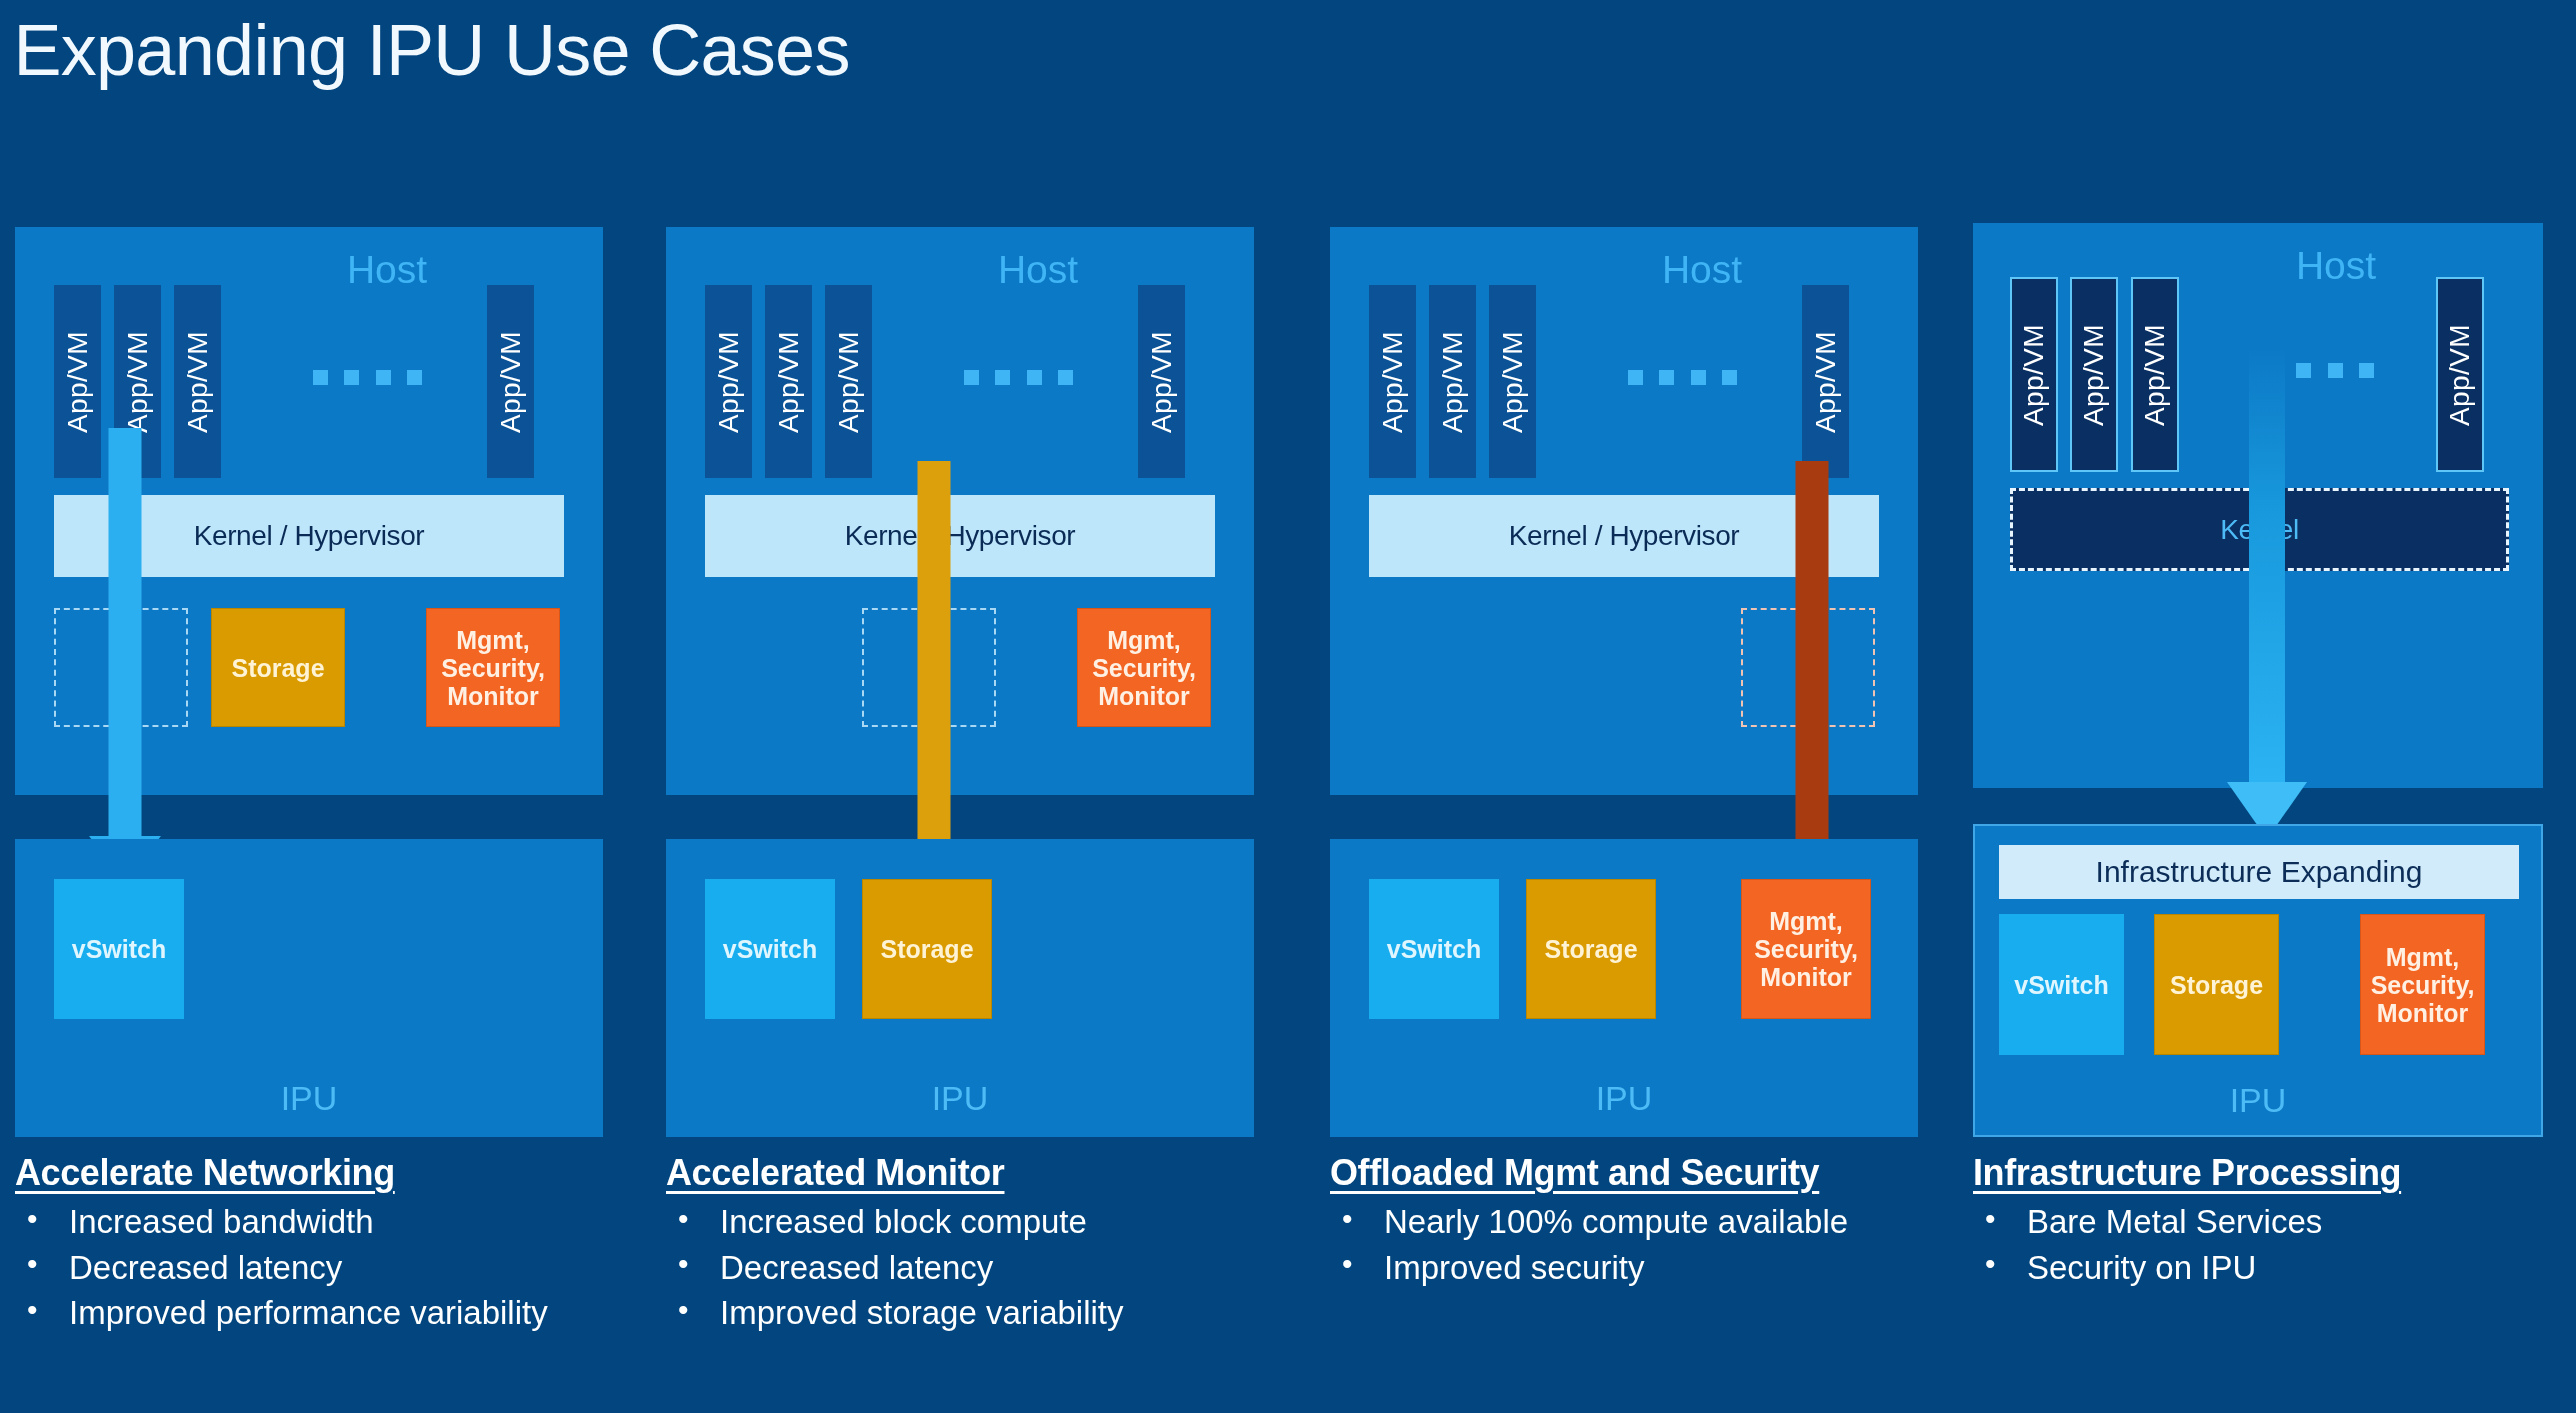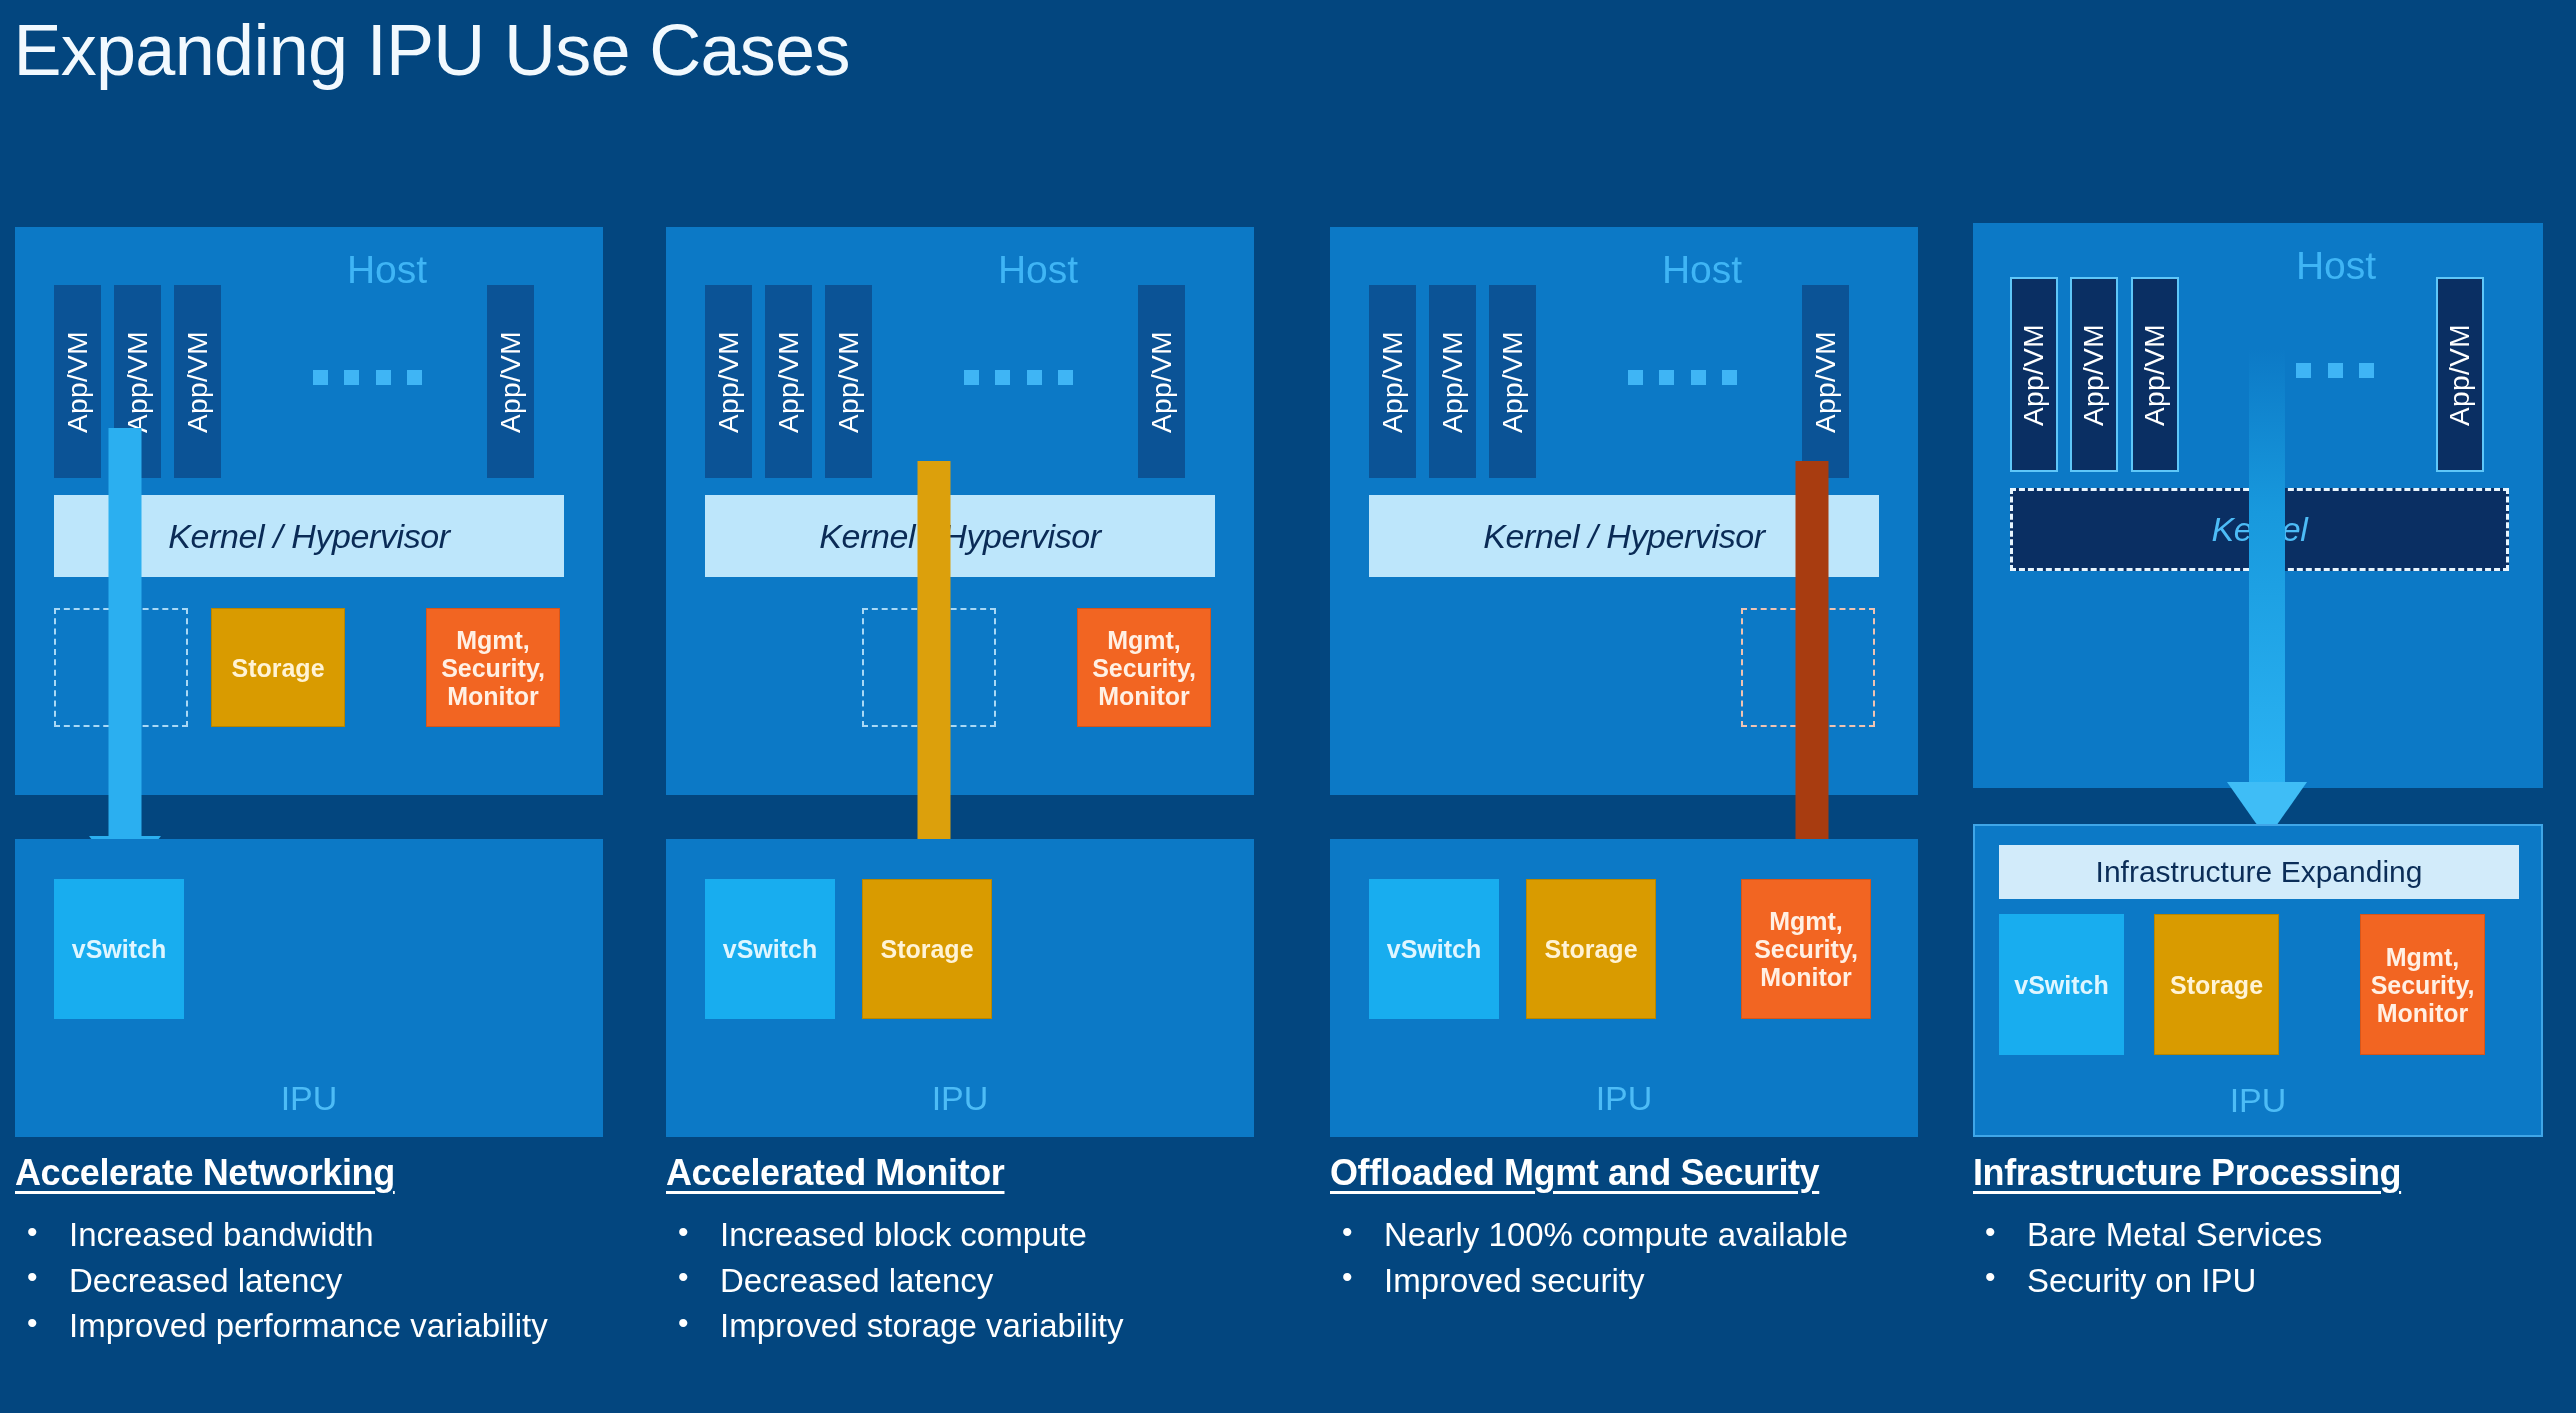--- a/index.html
+++ b/index.html
@@ -95,23 +95,22 @@
   .col-3 .dots { top: 140px; left: 292px; }
   .dots i { display: block; width: 15px; height: 15px; background: #3FB5F5; }
 
   
   .kernel {
     position: absolute;
     left: 39px; right: 39px;
     top: 268px; height: 82px;
     background: #BDE6FB;
     display: flex; align-items: center; justify-content: center;
-    font-size: 34px; color: #0A2B56;
+    font-size: 28px; color: #0A2B56;
     letter-spacing: -0.4px;
-    font-style: italic;
   }
   .col-3 .kernel {
     left: 37px; right: 34px;
     top: 265px; height: 83px;
     background: #0A2F63;
     border: 3px dashed #E8F5FE;
     color: #4DBCF6;
   }
 
   
@@ -220,21 +219,21 @@
     border-top: 57px solid #3FBDF6;
   }
 
   
   .caption { position: absolute; left: 0; top: 1152px; width: 655px; }
   .caption h3 {
     font-size: 36px; font-weight: bold; color: #FFFFFF;
     text-decoration: underline; text-underline-offset: 6px;
     white-space: nowrap; letter-spacing: -0.4px;
   }
-  .caption ul { list-style: none; margin-top: 22px; }
+  .caption ul { list-style: none; margin-top: 9px; }
   .caption li {
     position: relative;
     padding-left: 54px;
     font-size: 33px; color: #FFFFFF;
     margin-top: 7.4px; line-height: 1.16;
   }
   .caption li::before {
     content: "\2022";
     position: absolute; left: 12px; top: -1.5px;
     font-size: 30px; color: #FFFFFF;

